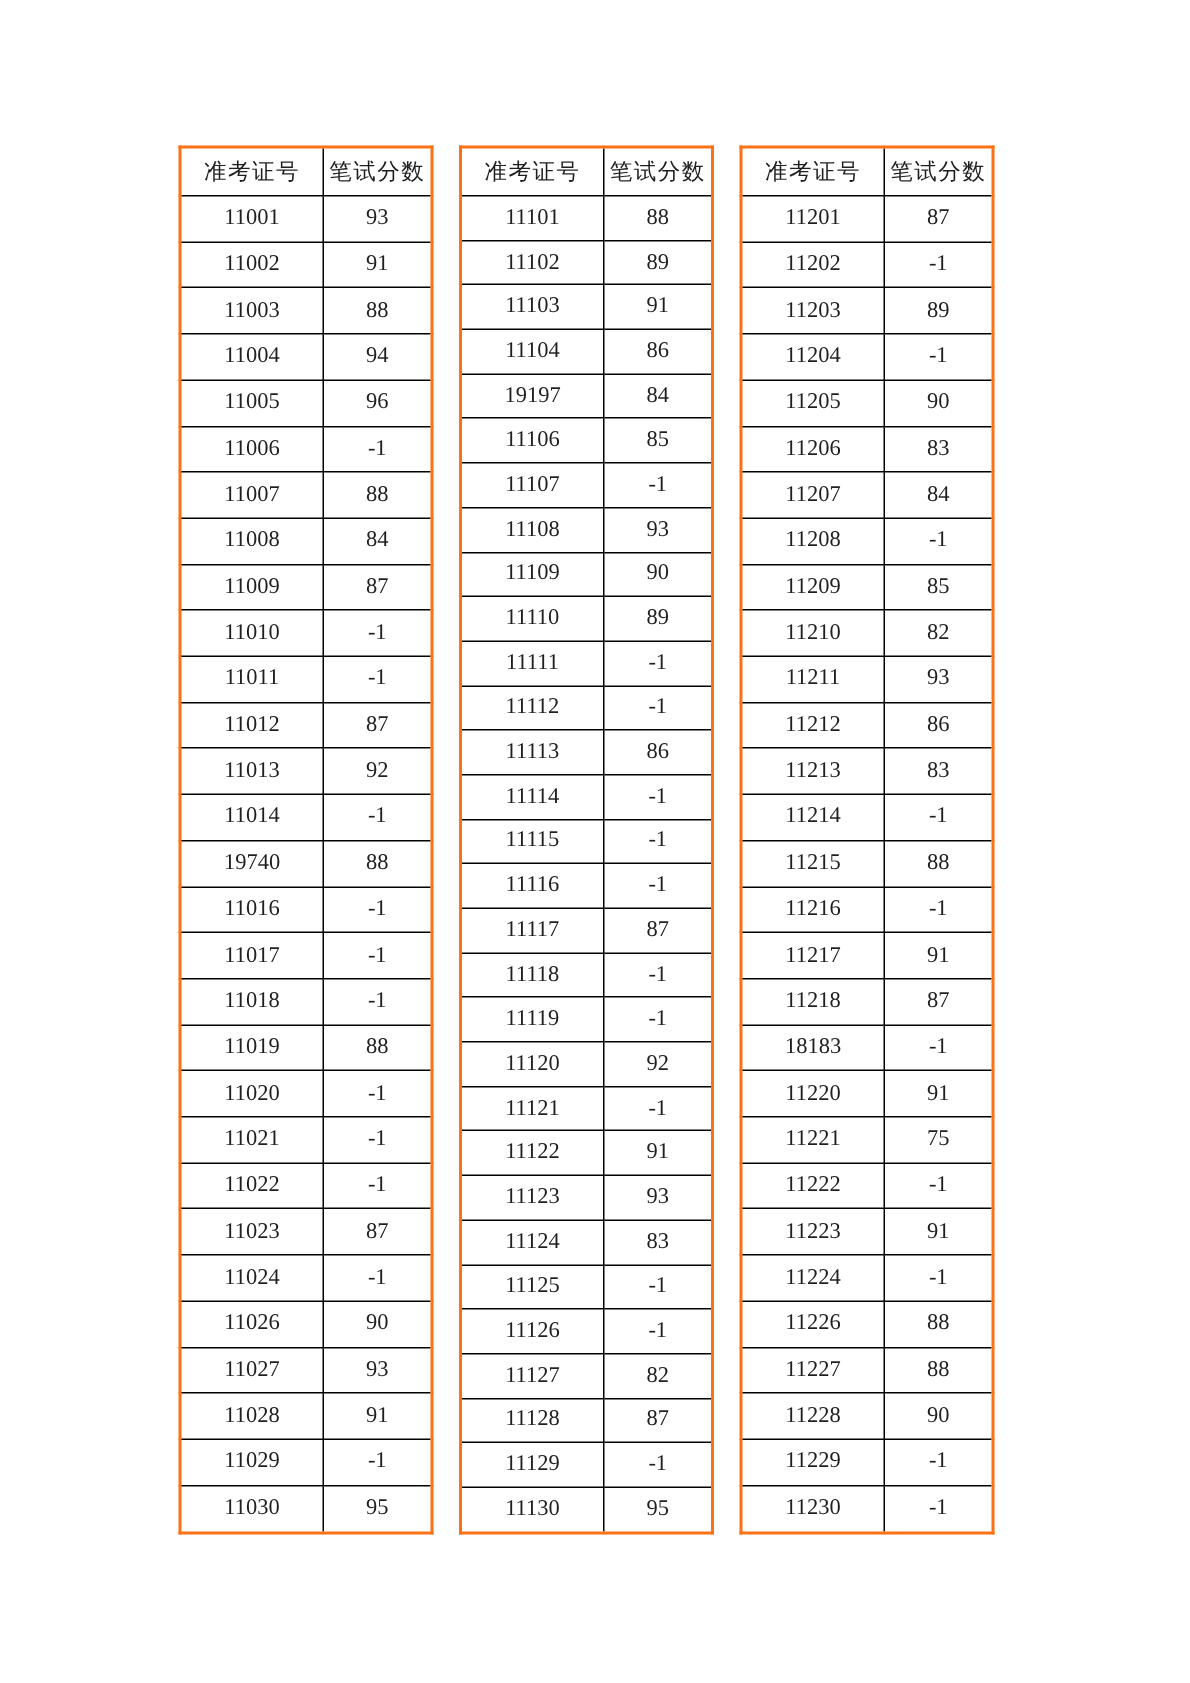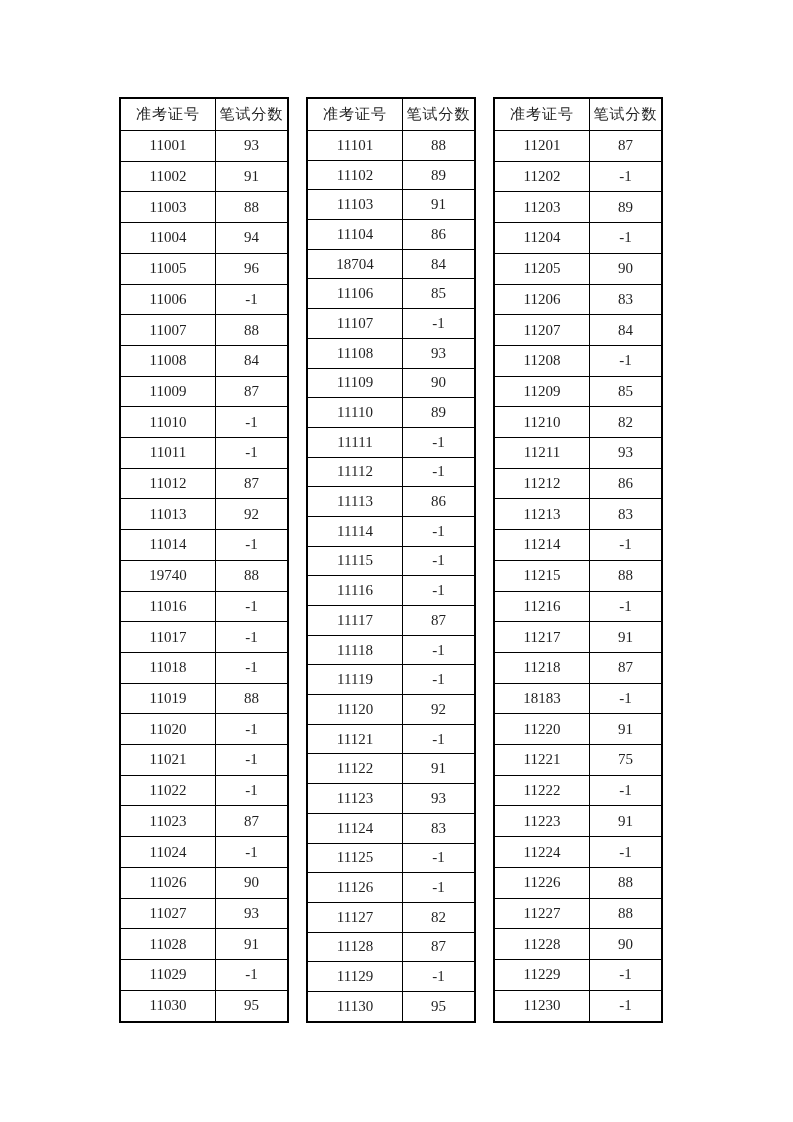--- a/index.html
+++ b/index.html
@@ -18,21 +18,21 @@
   .tables-container {
     position: absolute;
     left: 119px;
     top: 97px;
     display: flex;
     gap: 17px;
   }
   table.score-table {
     border-collapse: collapse;
     table-layout: fixed;
-    border: 2px solid #000000;
+    border: 2px solid #f97316;
   }
   table.score-table th,
   table.score-table td {
     border: 1px solid #000;
     text-align: center;
     vertical-align: middle;
     padding: 0;
     font-size: 15px;
     font-weight: normal;
     white-space: nowrap;
@@ -201,21 +201,21 @@
         </tr>
         <tr>
           <td class="col-id">11103</td>
           <td class="col-score">91</td>
         </tr>
         <tr>
           <td class="col-id">11104</td>
           <td class="col-score">86</td>
         </tr>
         <tr>
-          <td class="col-id">18704</td>
+          <td class="col-id">19197</td>
           <td class="col-score">84</td>
         </tr>
         <tr>
           <td class="col-id">11106</td>
           <td class="col-score">85</td>
         </tr>
         <tr>
           <td class="col-id">11107</td>
           <td class="col-score">-1</td>
         </tr>

